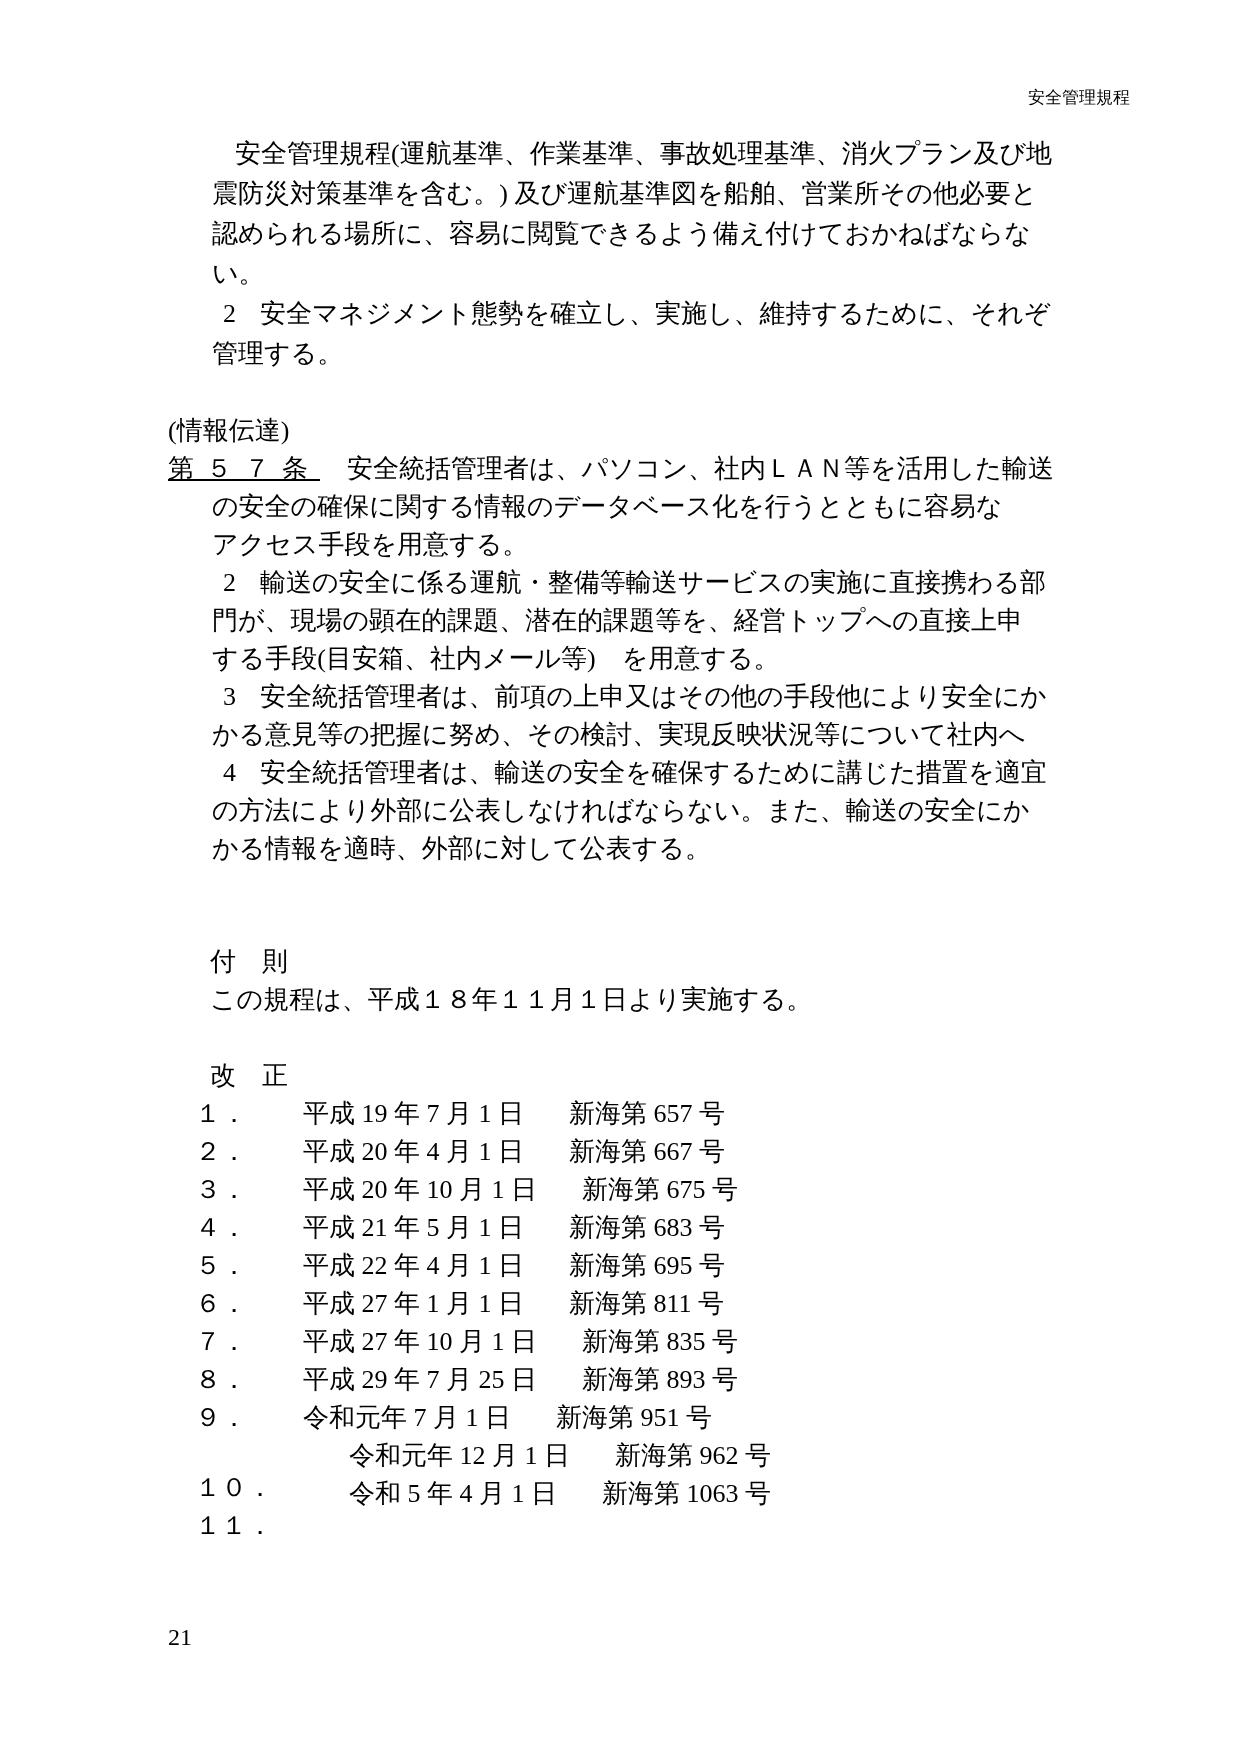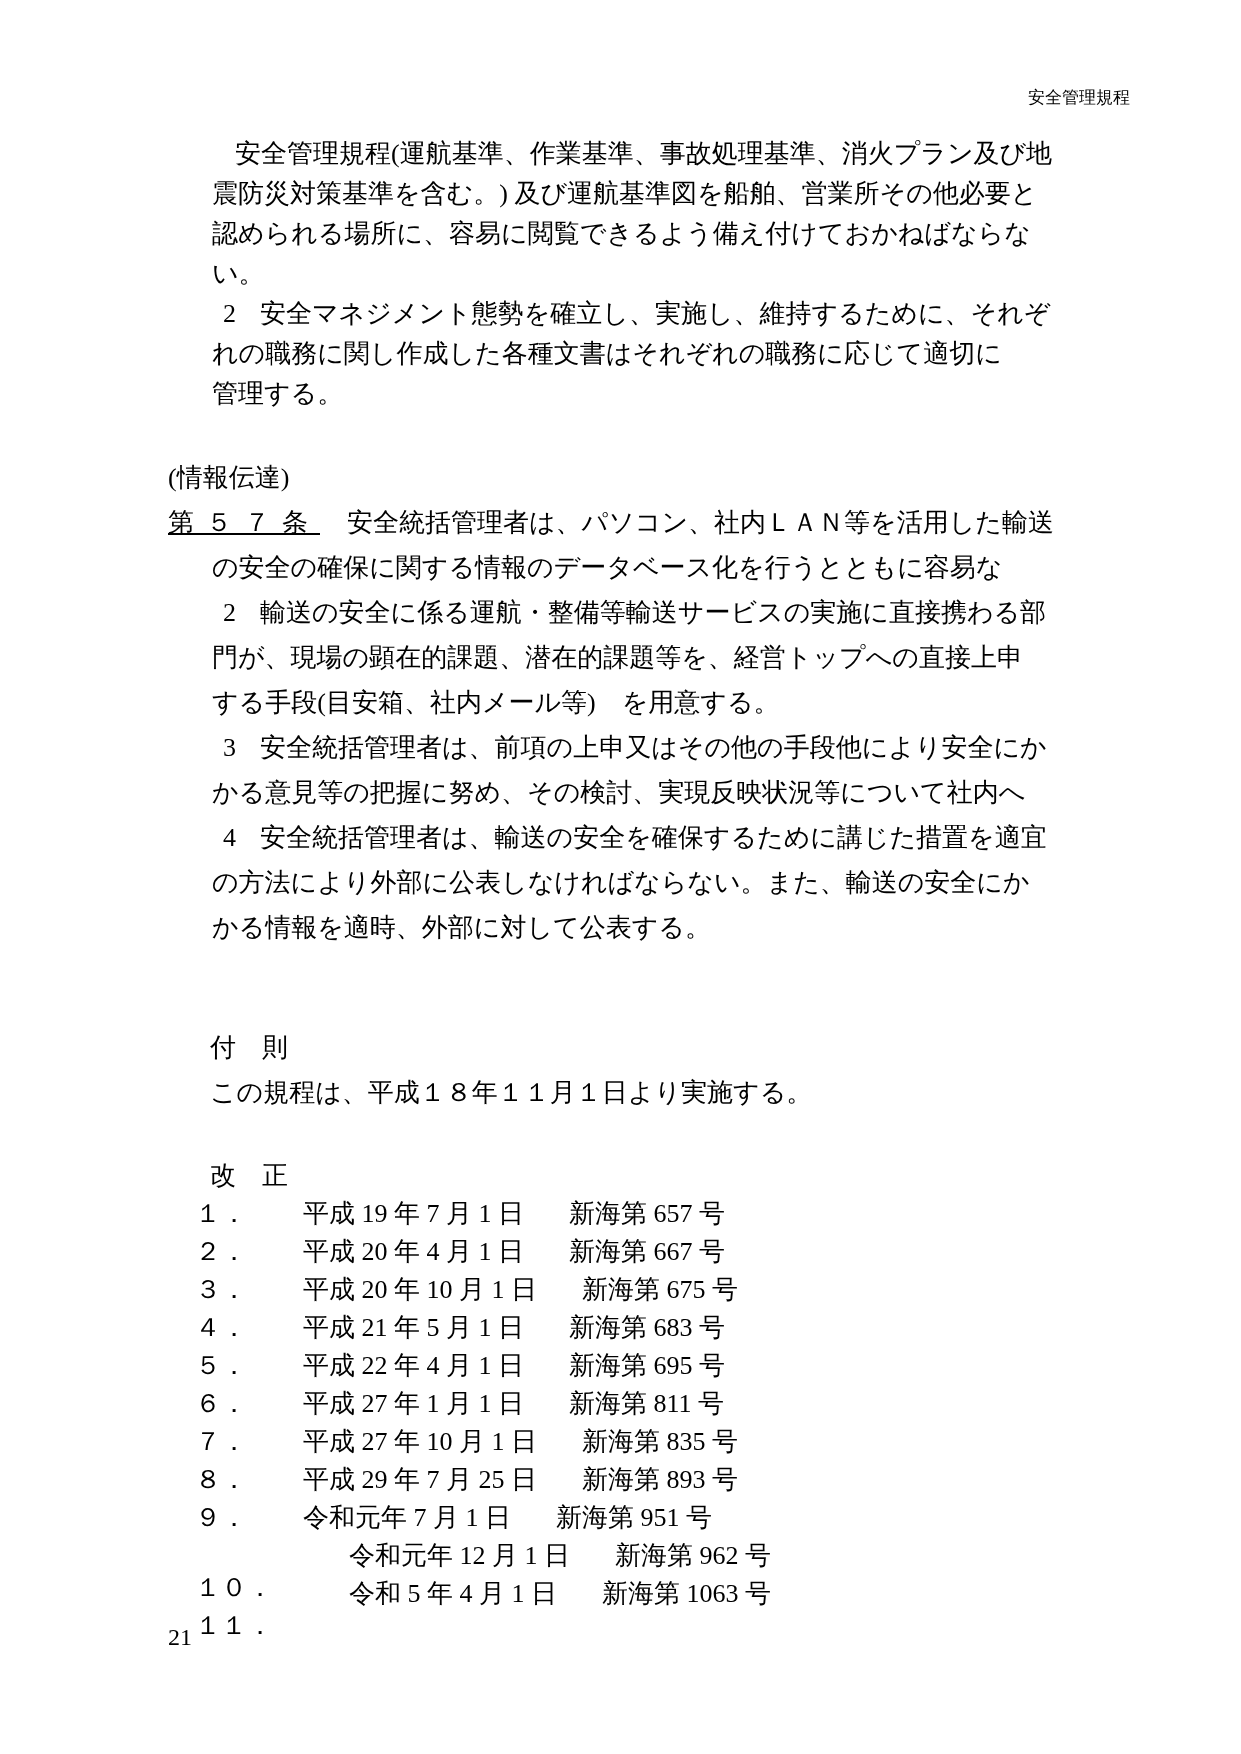--- a/index.html
+++ b/index.html
@@ -13,21 +13,21 @@
     overflow:hidden;
   }
   .header{
     position:absolute;top:88px;right:111px;
     font-family:"Liberation Sans","DejaVu Sans",sans-serif;
     font-size:17px;line-height:20px;
   }
   .content{position:absolute;top:134px;left:0;right:0;}
   .ln{white-space:nowrap;}
   .lh40{height:40px;line-height:40px;}
-  .lh38{height:38px;line-height:38px;margin-top:7px;}
+  .lh38{height:38px;line-height:38px;}
   .sp38{height:38px;}
   .sp75{height:75px;}
   .ml-first{margin-left:235px;}
   .ml-cont{margin-left:212px;}
   .ml-art{margin-left:168px;}
   .ml-appx{margin-left:210px;}
   .item{margin-left:223px;display:flex;}
   .item .num{flex:none;width:37px;}
   .art-row{margin-left:168px;display:flex;}
   .art-no{flex:none;width:179px;letter-spacing:12px;text-decoration:underline;}
@@ -51,31 +51,31 @@
 
     <div class="ln lh40 ml-first">安全管理規程(運航基準、作業基準、事故処理基準、消火プラン及び地</div>
     <div class="ln lh40 ml-cont">震防災対策基準を含む。) 及び運航基準図を船舶、営業所その他必要と</div>
     <div class="ln lh40 ml-cont">認められる場所に、容易に閲覧できるよう備え付けておかねばならな</div>
     <div class="ln lh40 ml-cont">い。</div>
 
     <div class="ln lh40 item">
       <span class="num">2</span>
       <span>安全マネジメント態勢を確立し、実施し、維持するために、それぞ</span>
     </div>
-    <div class="ln lh40 ml-cont">れの職務に関し作成した各種文書はそれぞれの職務に応じて適切に</div>
     <div class="ln lh40 ml-cont">管理する。</div>
 
     <div class="sp38"></div>
 
     <div class="ln lh38 ml-art">(情報伝達)</div>
     <div class="ln lh38 art-row">
       <span class="art-no">第５７条</span>
       <span>安全統括管理者は、パソコン、社内ＬＡＮ等を活用した輸送</span>
     </div>
     <div class="ln lh38 ml-cont">の安全の確保に関する情報のデータベース化を行うとともに容易な</div>
+    <div class="ln lh38 ml-cont">アクセス手段を用意する。</div>
 
     <div class="ln lh38 item">
       <span class="num">2</span>
       <span>輸送の安全に係る運航・整備等輸送サービスの実施に直接携わる部</span>
     </div>
     <div class="ln lh38 ml-cont">門が、現場の顕在的課題、潜在的課題等を、経営トップへの直接上申</div>
     <div class="ln lh38 ml-cont">する手段(目安箱、社内メール等)　を用意する。</div>
 
     <div class="ln lh38 item">
       <span class="num">3</span>

